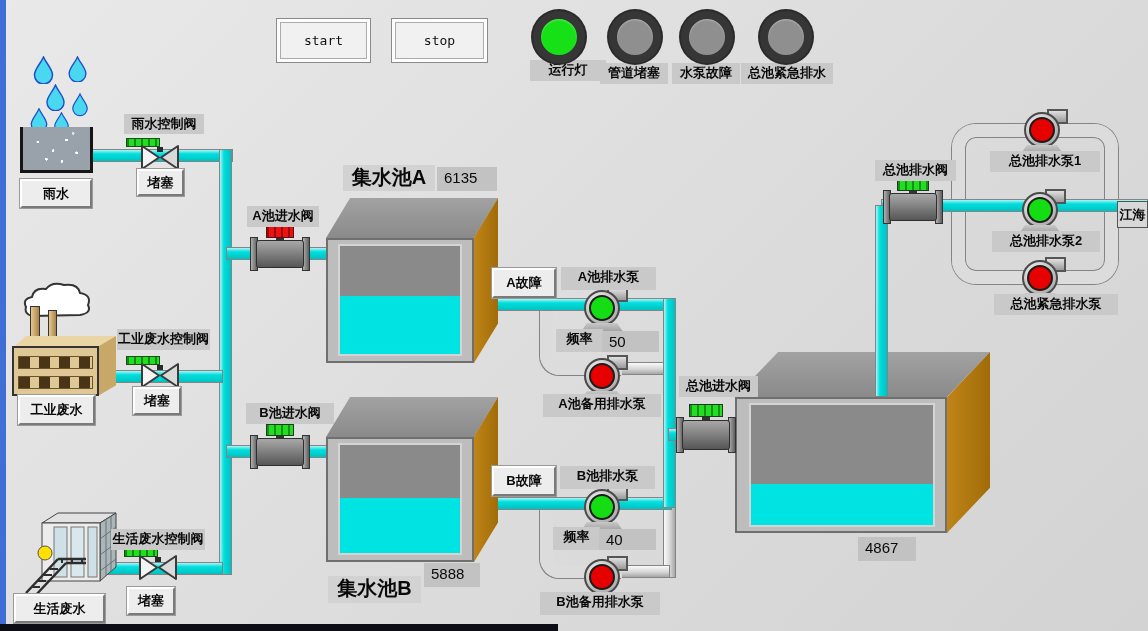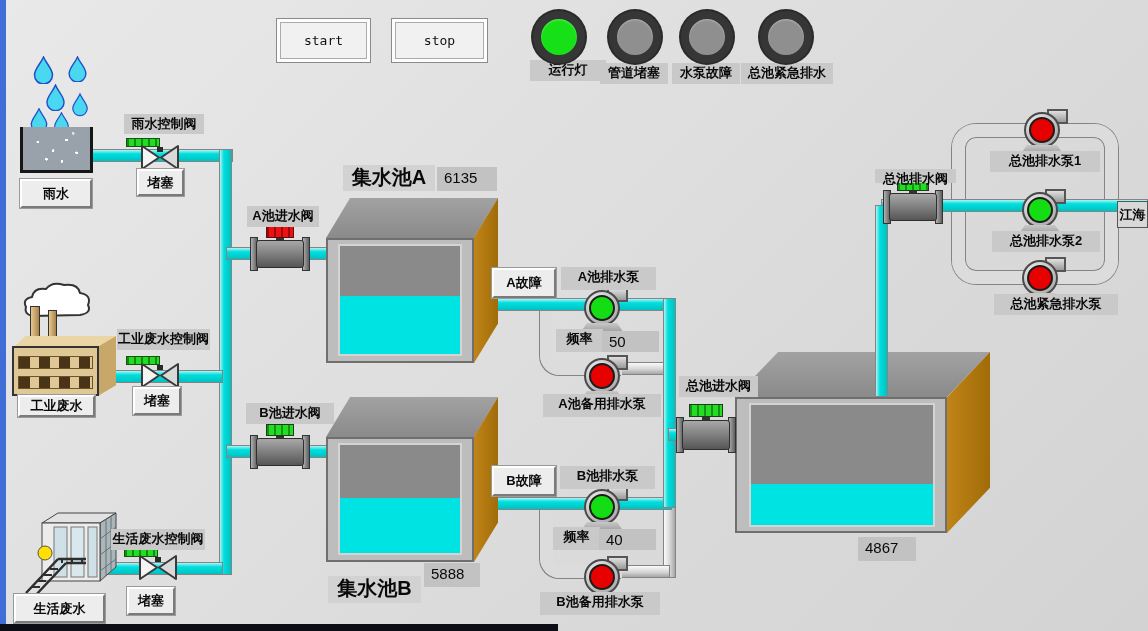--- a/index.html
+++ b/index.html
@@ -272,37 +272,37 @@
   <div class="lbl" style="left:600px;top:63px;width:68px;height:21px">管道堵塞</div>
   <div class="lbl" style="left:672px;top:63px;width:68px;height:21px">水泵故障</div>
   <div class="lbl" style="left:741px;top:63px;width:92px;height:21px">总池紧急排水</div>
 
   <div class="lbl" style="left:124px;top:114px;width:80px;height:20px">雨水控制阀</div>
   <div class="btn3d" style="left:137px;top:169px;width:47px;height:27px">堵塞</div>
   <div class="btn3d" style="left:20px;top:179px;width:72px;height:29px">雨水</div>
 
   <div class="lbl" style="left:117px;top:329px;width:93px;height:21px">工业废水控制阀</div>
   <div class="btn3d" style="left:133px;top:387px;width:48px;height:28px">堵塞</div>
-  <div class="btn3d" style="left:18px;top:395px;width:77px;height:22px">工业废水</div>
+  <div class="btn3d" style="left:18px;top:395px;width:77px;height:30px">工业废水</div>
 
   <div class="lbl" style="left:111px;top:529px;width:94px;height:21px">生活废水控制阀</div>
   <div class="btn3d" style="left:127px;top:587px;width:48px;height:28px">堵塞</div>
   <div class="btn3d" style="left:14px;top:594px;width:91px;height:29px">生活废水</div>
 
   <div class="lbl" style="left:247px;top:206px;width:72px;height:21px">A池进水阀</div>
   <div class="ttl" style="left:343px;top:165px;width:92px;height:26px">集水池A</div>
   <div class="val" style="left:437px;top:167px;width:60px;height:24px">6135</div>
 
   <div class="lbl" style="left:246px;top:403px;width:88px;height:21px">B池进水阀</div>
   <div class="ttl" style="left:328px;top:576px;width:93px;height:27px">集水池B</div>
   <div class="val" style="left:424px;top:563px;width:56px;height:24px">5888</div>
 
   <div class="lbl" style="left:679px;top:376px;width:79px;height:21px">总池进水阀</div>
   <div class="val" style="left:858px;top:537px;width:58px;height:24px">4867</div>
-  <div class="lbl" style="left:875px;top:169px;width:81px;height:14px">总池排水阀</div>
+  <div class="lbl" style="left:875px;top:160px;width:81px;height:21px">总池排水阀</div>
 
   <div class="btn3d" style="left:492px;top:268px;width:64px;height:30px">A故障</div>
   <div class="lbl" style="left:561px;top:267px;width:95px;height:23px">A池排水泵</div>
   <div class="lbl" style="left:556px;top:329px;width:47px;height:23px">频率</div>
   <div class="val" style="left:602px;top:331px;width:57px;height:21px">50</div>
   <div class="lbl" style="left:543px;top:394px;width:118px;height:23px">A池备用排水泵</div>
 
   <div class="btn3d" style="left:492px;top:466px;width:64px;height:30px">B故障</div>
   <div class="lbl" style="left:560px;top:466px;width:95px;height:23px">B池排水泵</div>
   <div class="lbl" style="left:553px;top:527px;width:47px;height:23px">频率</div>

